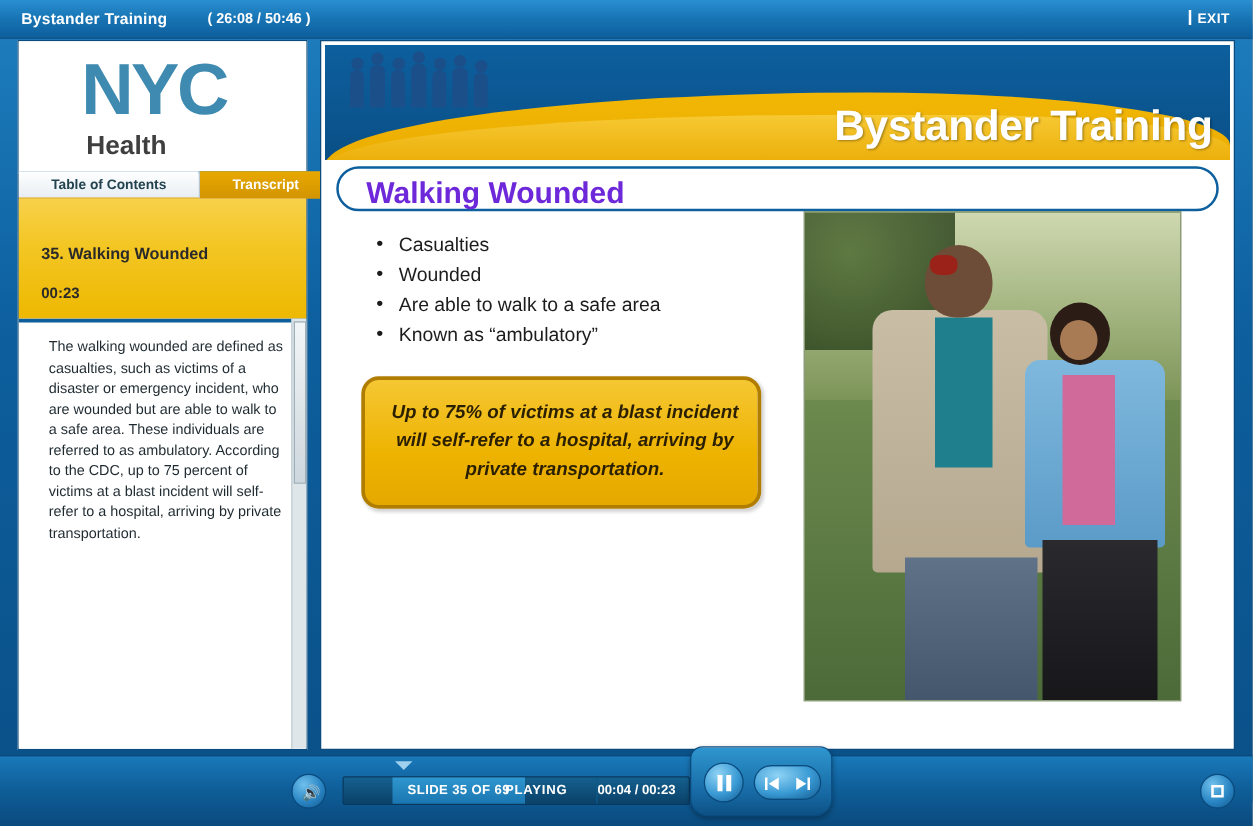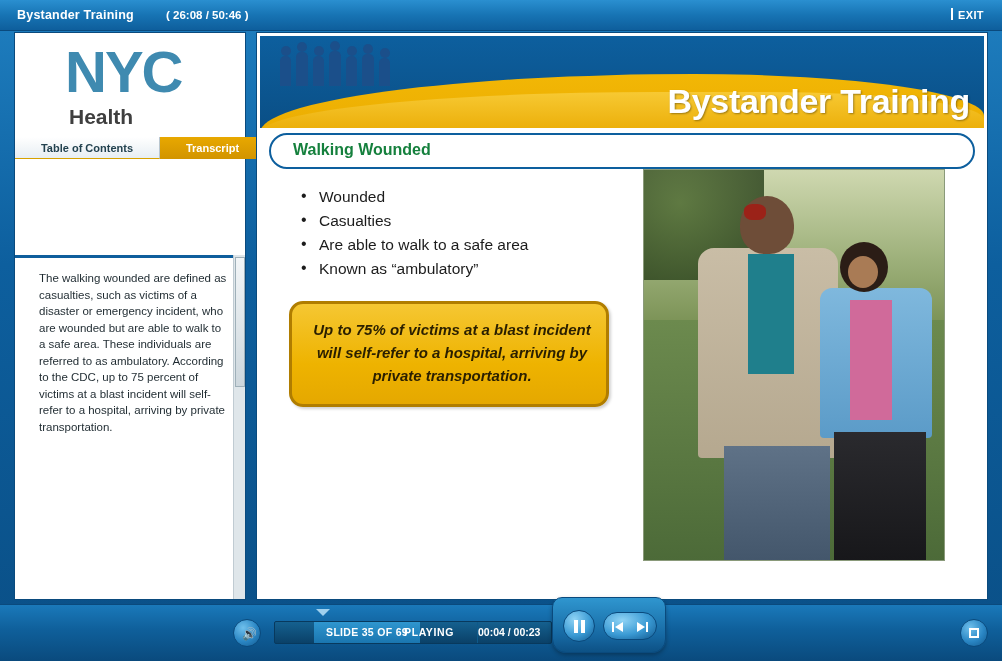--- a/index.html
+++ b/index.html
@@ -254,22 +254,22 @@
     width: 706px;
     height: 36px;
     background: #ffffff;
     border: 2px solid #0d5f9e;
     border-radius: 18px;
     box-sizing: border-box;
   }
   .slide-heading {
     position: absolute;
     left: 22px; top: 6px;
-    color: #15803d;
-    font-size: 16px;
+    color: #6d28d9;
+    font-size: 24px;
     font-weight: bold;
   }
 
   .bullets {
     position: absolute;
     left: 42px; top: 152px;
     width: 360px;
     margin: 0;
     padding: 0;
     list-style: none;
@@ -561,20 +561,24 @@
     <div class="nyc-logo-box">
       <div class="nyc-text">NYC</div>
       <div class="health-text">Health</div>
     </div>
 
     <div class="tabs">
       <div class="tab tab-toc">Table of Contents</div>
       <div class="tab tab-transcript">Transcript</div>
     </div>
 
+    <div class="slide-header">
+      <div class="slide-title">35. Walking Wounded</div>
+      <div class="slide-duration">00:23</div>
+    </div>
 
     <div class="transcript-box">
       <div class="transcript-text">The walking wounded are defined as casualties, such as victims of a disaster or emergency incident, who are wounded but are able to walk to a safe area. These individuals are referred to as ambulatory. According to the CDC, up to 75 percent of victims at a blast incident will self-refer to a hospital, arriving by private transportation.</div>
     </div>
     <div class="scrollbar">
       <div class="scroll-thumb"></div>
     </div>
   </div>
 
   <div class="slide-panel">
@@ -599,22 +603,22 @@
         <div class="person" style="left:102px;top:6px;  width:10px; height:10px; border-radius:50%;"></div>
       </div>
       <div class="banner-title">Bystander Training</div>
     </div>
 
     <div class="slide-heading-box">
       <div class="slide-heading">Walking Wounded</div>
     </div>
 
     <ul class="bullets">
+      <li>Casualties</li>
       <li>Wounded</li>
-      <li>Casualties</li>
       <li>Are able to walk to a safe area</li>
       <li>Known as “ambulatory”</li>
     </ul>
 
     <div class="callout">
       <div class="callout-text">Up to 75% of victims at a blast incident will self-refer to a hospital, arriving by private transportation.</div>
     </div>
 
     <div class="photo">
       <div class="ph-sky"></div>

